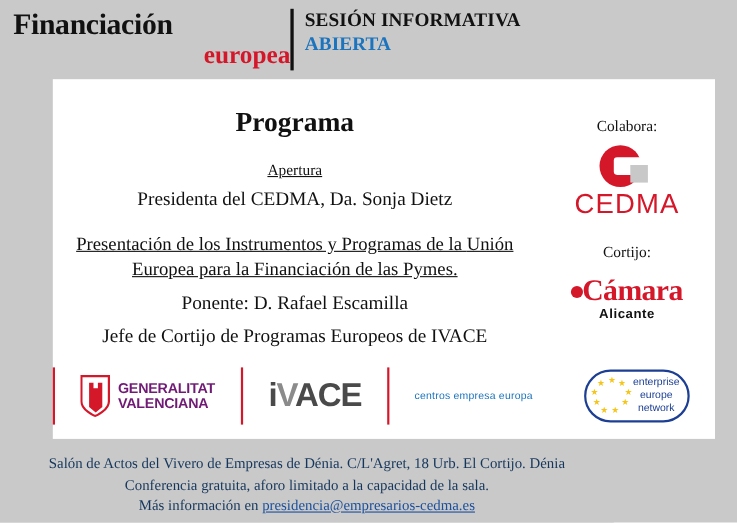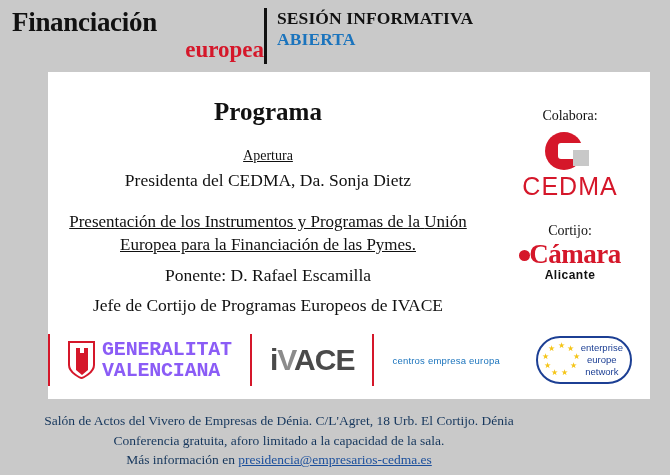--- a/index.html
+++ b/index.html
@@ -144,21 +144,21 @@
     background: #c8c8c8;
   }
   .cedma-word {
     font-family: "Liberation Sans", sans-serif;
     font-size: 25px;
     letter-spacing: 1px;
     color: #d5172a;
     margin-top: 0;
   }
 
-  .camara-logo { }
+  .camara-logo { margin-top: 10px; }
   .camara-word {
     font-family: "Liberation Serif", serif;
     font-weight: bold;
     font-size: 27px;
     color: #d5172a;
     letter-spacing: -0.5px;
     position: relative;
     display: inline-block;
   }
   .camara-dot {
@@ -250,25 +250,25 @@
     align-items: center;
     gap: 7px;
   }
   .gva-shield {
     width: 27px;
     height: 38px;
     position: relative;
   }
   .gva-shield svg { display: block; }
   .gva-text {
-    font-family: Liberation Mono, monospace;
-    font-weight: bold;
-    font-size: 20px;
+    font-family: Liberation Sans, sans-serif;
+    font-weight: bold;
+    font-size: 13px;
     line-height: 1.05;
-    color: #8b5cf6;
+    color: #701a75;
     letter-spacing: -0.2px;
   }
 
   
   .ivace {
     font-family: "Liberation Sans", sans-serif;
     font-weight: bold;
     font-size: 30px;
     color: #4a4a4a;
     letter-spacing: -1px;

